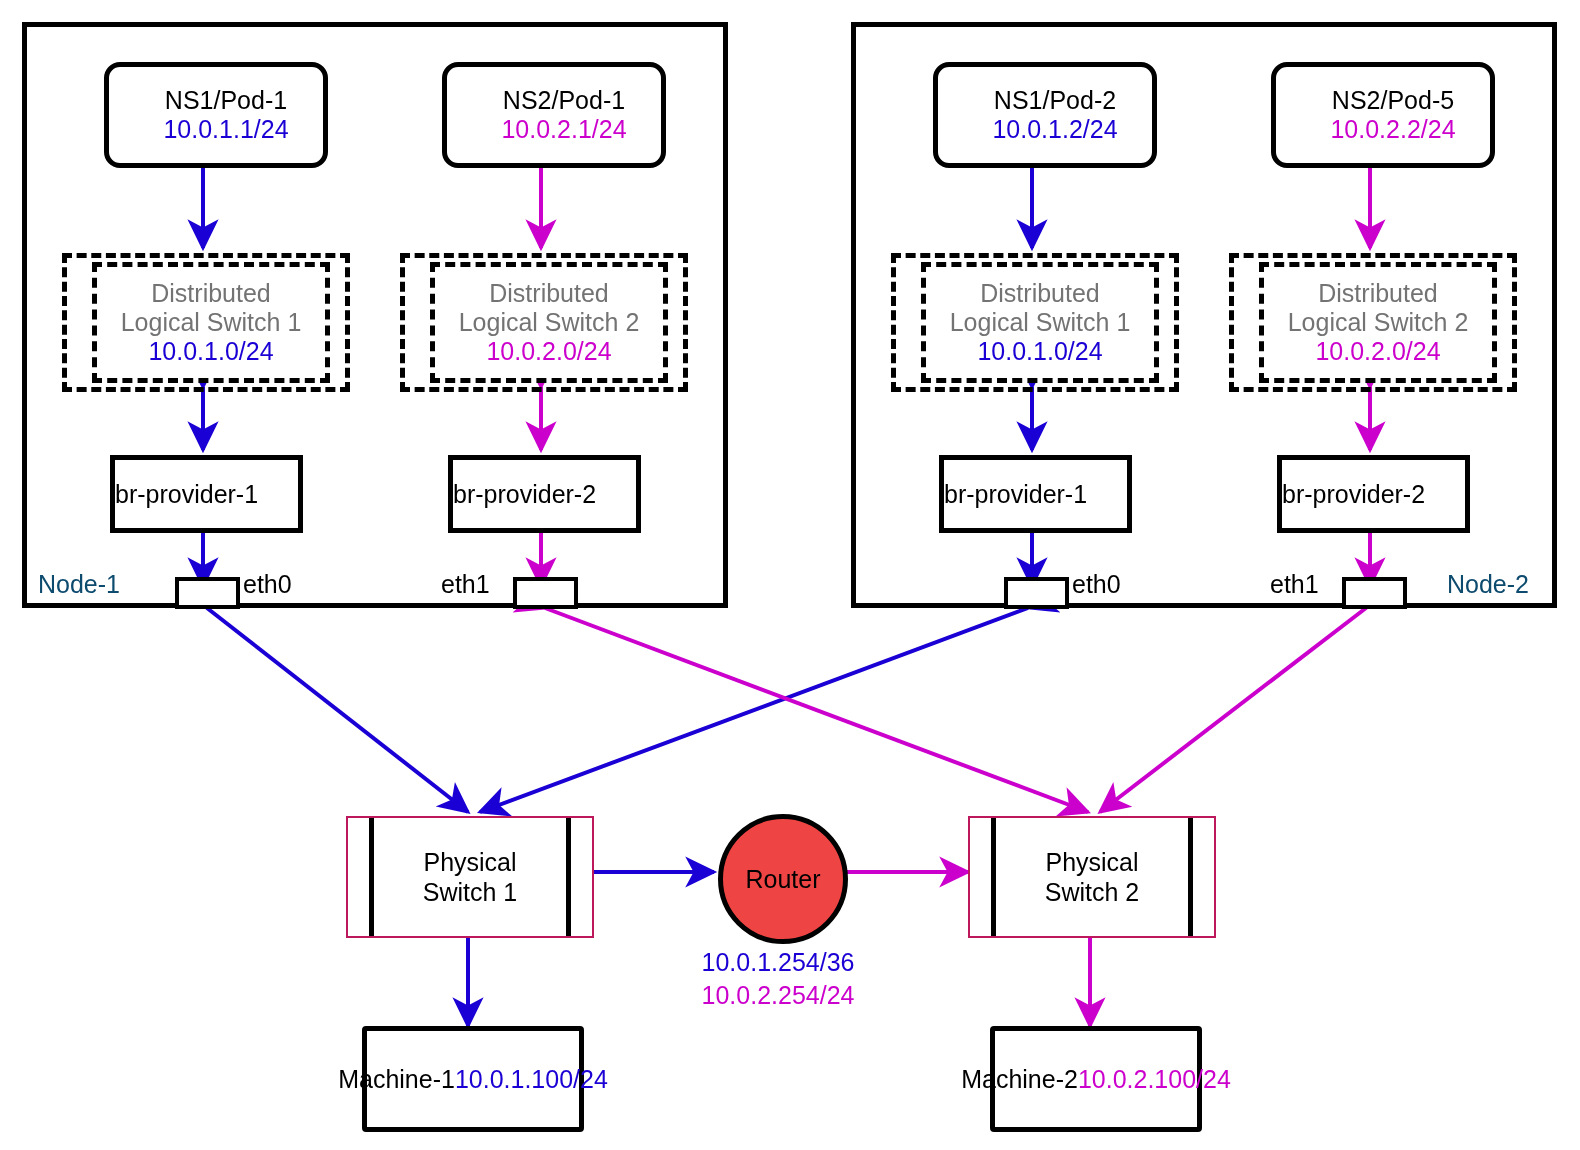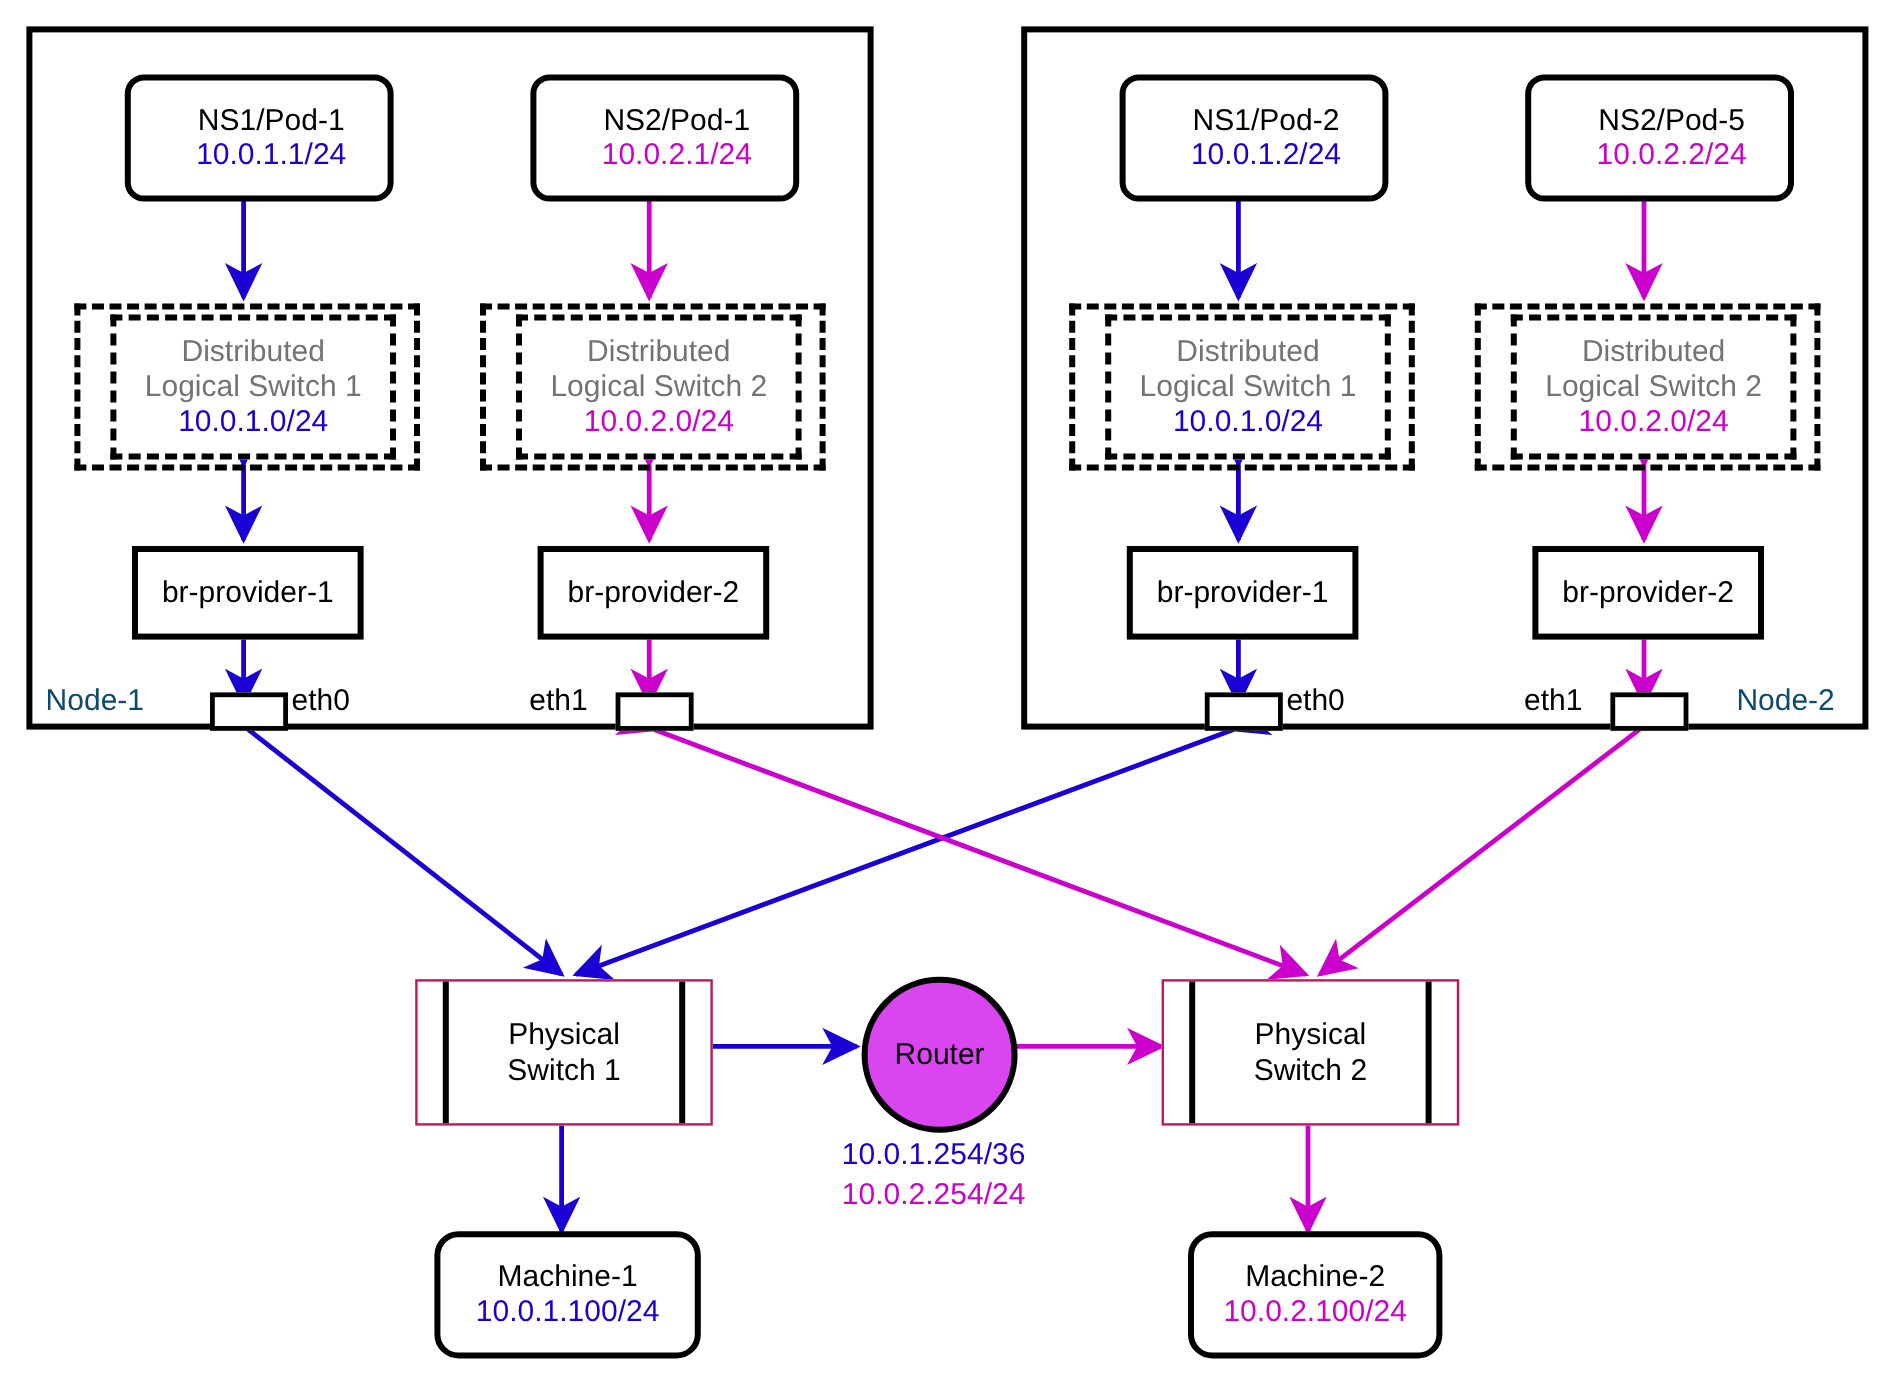--- a/index.html
+++ b/index.html
@@ -84,21 +84,20 @@
     line-height: 1.16;
     white-space: nowrap;
   }
 
   .brp-box {
     position: absolute;
     border: 5px solid #000000;
     background: #ffffff;
     display: flex;
     align-items: center;
-    justify-content: center;
     z-index: 3;
   }
   .brp-label {
     font-size: 25px;
     color: #000000;
     white-space: nowrap;
   }
 
   .eth-port {
     position: absolute;
@@ -137,21 +136,21 @@
     font-size: 25px;
     color: #000000;
     line-height: 1.2;
     white-space: pre-line;
   }
 
   .router {
     position: absolute;
     border: 5px solid #000000;
     border-radius: 50%;
-    background: #d946ef;
+    background: #ef4444;
     display: flex;
     align-items: center;
     justify-content: center;
     z-index: 3;
   }
   .router-label {
     font-size: 25px;
     color: #000000;
   }
   .router-addrs {
@@ -161,24 +160,24 @@
   }
   .router-addrs div {
     font-size: 25px;
     line-height: 1.32;
     white-space: nowrap;
   }
 
   .machine-box {
     position: absolute;
     border: 5px solid #000000;
-    border-radius: 20px;
-    background: #ffffff;
-    display: flex;
-    flex-direction: column;
+    border-radius: 4px;
+    background: #ffffff;
+    display: flex;
+    flex-direction: row;
     align-items: center;
     justify-content: center;
     z-index: 3;
   }
 </style>
 </head>
 <body>
 
 <div id="canvas">
 

